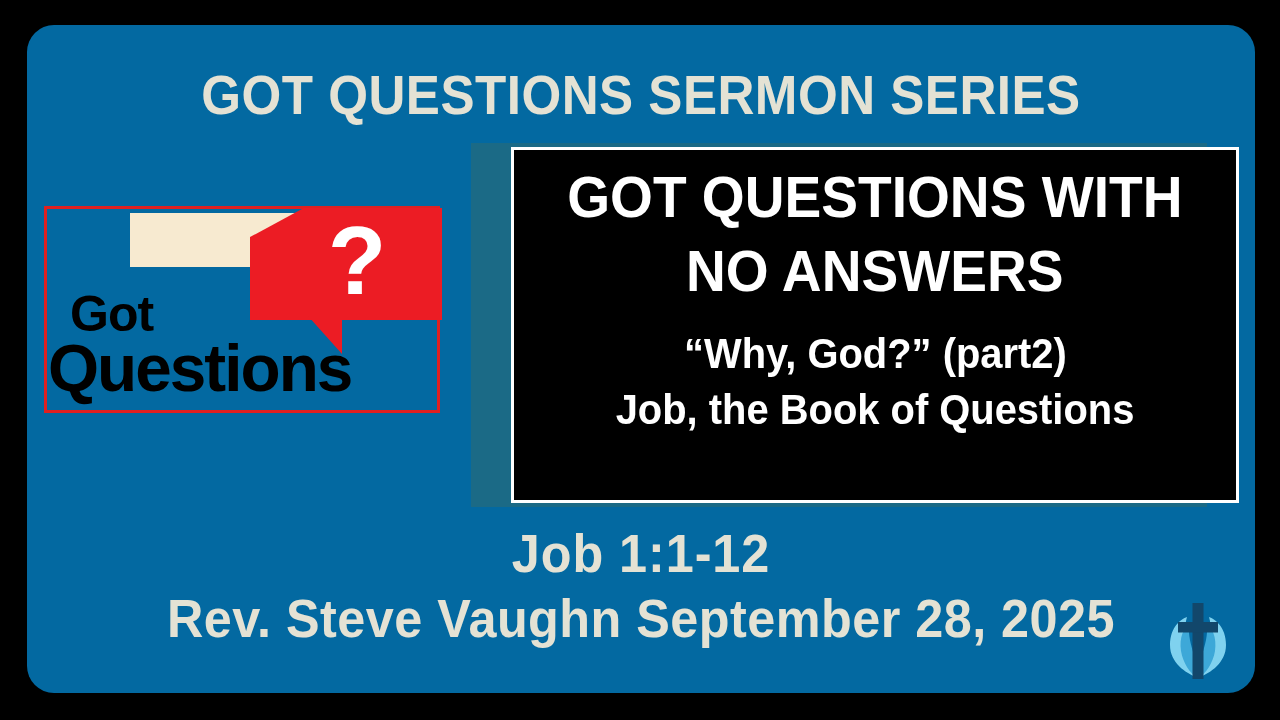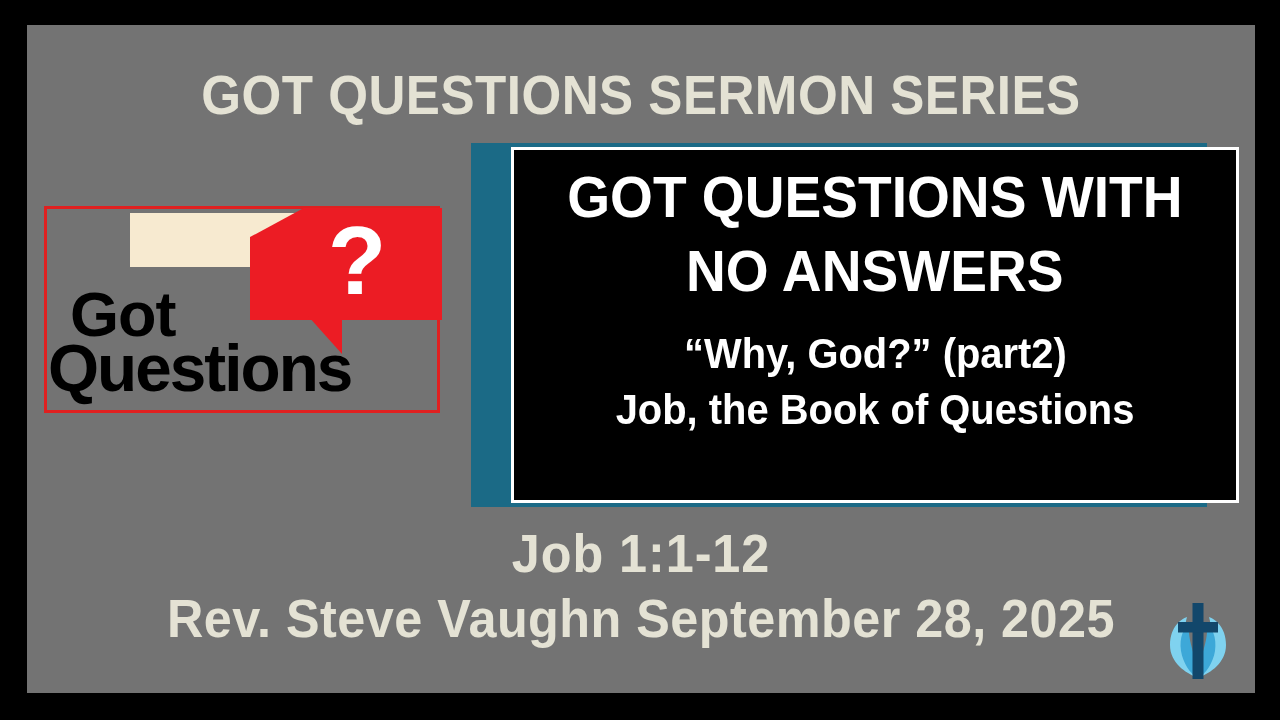--- a/index.html
+++ b/index.html
@@ -21,22 +21,23 @@
     height: 720px;
     background: #000000;
   }
 
   #slide-canvas {
     position: absolute;
     left: 27px;
     top: 25px;
     width: 1228px;
     height: 668px;
-    background: #737373;
+    background: #0369a1;
     overflow: hidden;
+    border-radius: 27px;
   }
 
   
   #series-title {
     position: absolute;
     left: 0;
     top: 38px;
     width: 1228px;
     text-align: center;
     color: #e4e2d4;
@@ -121,21 +122,21 @@
     font-size: 96px;
     line-height: 96px;
   }
   #logo-word-got {
     position: absolute;
     left: 26px;
     top: 77px;
     color: #000000;
     font-family: "Liberation Sans", sans-serif;
     font-weight: bold;
-    font-size: 63px;
+    font-size: 50px;
     line-height: 62px;
     letter-spacing: -1px;
   }
   #logo-word-questions {
     position: absolute;
     left: 4px;
     top: 128px;
     color: #000000;
     font-family: "Liberation Sans", sans-serif;
     font-weight: bold;

